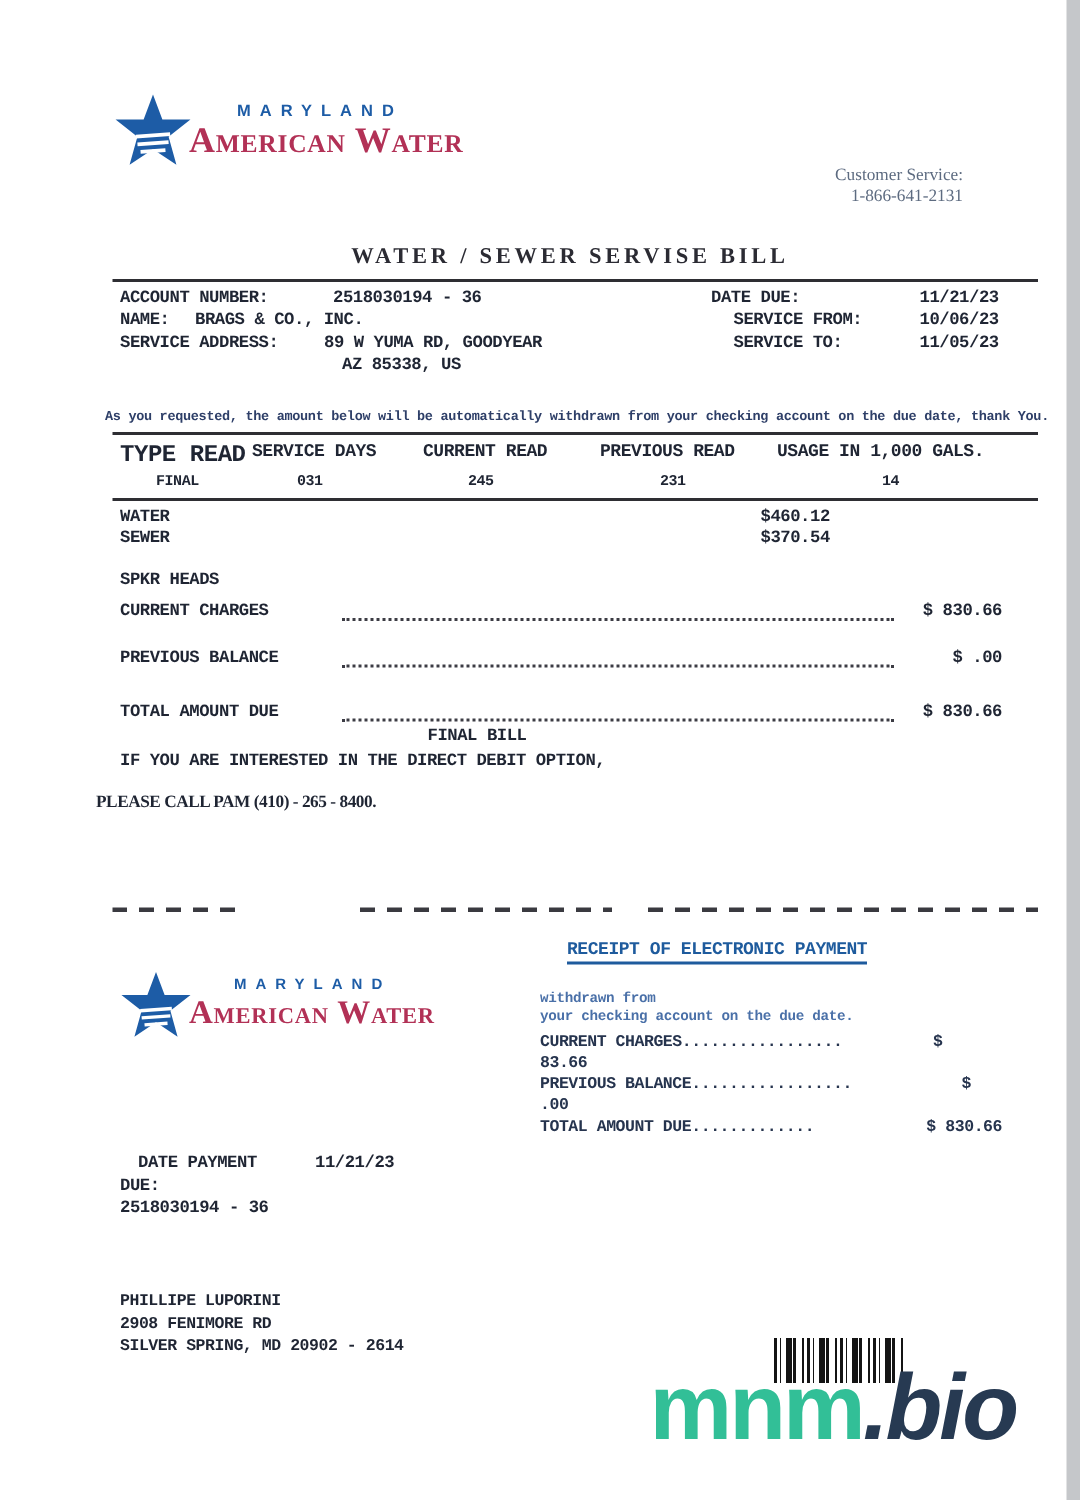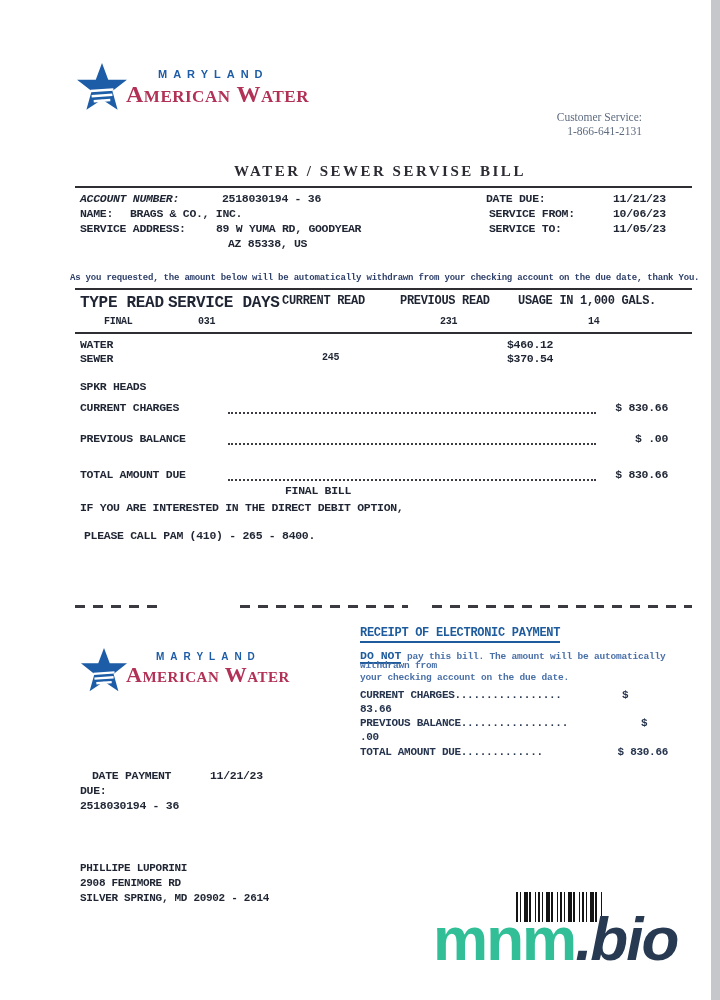--- a/index.html
+++ b/index.html
@@ -27,21 +27,21 @@
   .addr{font-family:"Liberation Serif","DejaVu Serif",serif;font-size:11.5px;color:#5d6b80;
      text-align:right;line-height:1.25;white-space:nowrap;}
 
   .bill-title{font-family:"Liberation Serif","DejaVu Serif",serif;font-weight:bold;
      font-size:15px;letter-spacing:2.5px;color:#2b2b33;white-space:nowrap;}
 
   .notice{font-size:9px;font-weight:bold;letter-spacing:-0.2px;color:#2e3f68;white-space:nowrap;}
 
   .rec-title{font-family:"Liberation Mono","DejaVu Sans Mono",monospace;font-weight:bold;
      font-size:12px;color:#1e5b9d;border-bottom:2px solid #1e5b9d;padding-bottom:1px;
-     letter-spacing:-0.3px;white-space:nowrap;}
+     letter-spacing:-0.3px;white-space:nowrap;margin-left:18px;}
   .rec-body{font-size:9.5px;font-weight:bold;letter-spacing:-0.2px;color:#4a70a8;white-space:nowrap;}
   .rec-amt{font-size:11px;font-weight:bold;letter-spacing:-0.3px;color:#26344e;white-space:nowrap;}
   .donot{font-size:11.5px;color:#1e5b9d;border-bottom:2px solid #1e5b9d;font-weight:bold;}
 
   .barcode{background:repeating-linear-gradient(90deg,
       #141414 0 2px,transparent 2px 4px,#141414 4px 5px,transparent 5px 8px,
       #141414 8px 12px,transparent 12px 13px,#141414 13px 15px,transparent 15px 19px,
       #141414 19px 20px,transparent 20px 22px);}
   .wm{font-family:"Liberation Sans","DejaVu Sans",sans-serif;font-weight:bold;
       font-size:62px;line-height:1;letter-spacing:-2px;white-space:nowrap;}
@@ -67,47 +67,47 @@
   </div>
 
   <div class="abs addr" style="right:78px;top:110px;">
     <div>Customer Service:</div>
     <div>1-866-641-2131</div>
   </div>
 
   <div class="abs bill-title center" style="left:70px;top:163px;width:620px;">WATER / SEWER SERVISE BILL</div>
   <div class="abs rule" style="left:75px;top:186px;width:617px;"></div>
 
-  <div class="abs tw" style="left:80px;top:192px;font-style:italic;">ACCOUNT NUMBER:</div>
+  <div class="abs tw" style="left:80px;top:192px;">ACCOUNT NUMBER:</div>
   <div class="abs tw" style="left:222px;top:192px;">2518030194  - 36</div>
   <div class="abs tw" style="left:80px;top:207px;">NAME:</div>
   <div class="abs tw" style="left:130px;top:207px;">BRAGS &amp; CO., INC.</div>
   <div class="abs tw" style="left:80px;top:222px;">SERVICE ADDRESS:</div>
   <div class="abs tw" style="left:216px;top:222px;">89 W YUMA RD, GOODYEAR</div>
   <div class="abs tw" style="left:228px;top:237px;">AZ 85338, US</div>
 
-  <div class="abs tw" style="left:486px;top:192px;">DATE DUE:</div>
+  <div class="abs tw" style="left:474px;top:192px;">DATE DUE:</div>
   <div class="abs tw" style="left:613px;top:192px;">11/21/23</div>
   <div class="abs tw" style="left:489px;top:207px;">SERVICE FROM:</div>
   <div class="abs tw" style="left:613px;top:207px;">10/06/23</div>
   <div class="abs tw" style="left:489px;top:222px;">SERVICE TO:</div>
   <div class="abs tw" style="left:613px;top:222px;">11/05/23</div>
 
   <div class="abs notice center" style="left:70px;top:273px;width:620px;">As you requested, the amount below will be automatically withdrawn from your checking account on the due date, thank You.</div>
 
   <div class="abs rule" style="left:75px;top:288px;width:617px;"></div>
   <div class="abs tw" style="left:80px;top:294px;font-size:16px;">TYPE READ</div>
-  <div class="abs tw" style="left:168px;top:294px;font-size:16px;">SERVICE DAYS</div>
+  <div class="abs tw" style="left:168px;top:294px;font-size:12px;">SERVICE DAYS</div>
   <div class="abs tw" style="left:282px;top:294px;font-size:12px;">CURRENT READ</div>
   <div class="abs tw" style="left:400px;top:294px;font-size:12px;">PREVIOUS READ</div>
   <div class="abs tw" style="left:518px;top:294px;font-size:12px;">USAGE IN 1,000 GALS.</div>
 
   <div class="abs tw tw-sm" style="left:104px;top:316px;">FINAL</div>
   <div class="abs tw tw-sm" style="left:198px;top:316px;">031</div>
-  <div class="abs tw tw-sm" style="left:322px;top:316px;margin-top:36px;">245</div>
+  <div class="abs tw tw-sm" style="left:312px;top:316px;">245</div>
   <div class="abs tw tw-sm" style="left:440px;top:316px;">231</div>
   <div class="abs tw tw-sm" style="left:588px;top:316px;">14</div>
   <div class="abs rule" style="left:75px;top:332px;width:617px;"></div>
 
   <div class="abs tw" style="left:80px;top:338px;">WATER</div>
   <div class="abs tw" style="left:507px;top:338px;">$460.12</div>
   <div class="abs tw" style="left:80px;top:352px;">SEWER</div>
   <div class="abs tw" style="left:507px;top:352px;">$370.54</div>
 
   <div class="abs tw" style="left:80px;top:380px;">SPKR HEADS</div>
@@ -120,21 +120,21 @@
   <div class="abs dots" style="left:228px;top:443px;width:368px;"></div>
   <div class="abs tw right" style="left:548px;top:432px;width:120px;">$ .00</div>
 
   <div class="abs tw" style="left:80px;top:468px;">TOTAL AMOUNT DUE</div>
   <div class="abs dots" style="left:228px;top:479px;width:368px;"></div>
   <div class="abs tw right" style="left:548px;top:468px;width:120px;">$ 830.66</div>
 
   <div class="abs tw center" style="left:258px;top:484px;width:120px;">FINAL BILL</div>
 
   <div class="abs tw" style="left:80px;top:501px;">IF YOU ARE INTERESTED IN THE DIRECT DEBIT OPTION,</div>
-  <div class="abs tw" style="left:84px;top:529px;">PLEASE CALL PAM (410) - 265 - 8400.</div>
+  <div class="abs tw" style="left:64px;top:529px;font-family:Liberation Serif, serif;">PLEASE CALL PAM (410) - 265 - 8400.</div>
 
   <div class="abs dash" style="left:75px;top:605px;width:88px;"></div>
   <div class="abs dash" style="left:240px;top:605px;width:168px;"></div>
   <div class="abs dash" style="left:432px;top:605px;width:260px;"></div>
 
   <div class="abs" style="left:80px;top:645px;width:250px;height:58px;">
     <svg class="abs logo-star" style="left:0;top:2px;width:48px;height:48px;" viewBox="0 0 50 50">
       <polygon points="25,1 31,17 49,17 35,28 40,46 25,36 10,46 15,28 1,17 19,17" fill="#1d5ca6"></polygon>
       <rect x="14" y="26" width="22" height="2.4" fill="#ffffff" transform="rotate(-4 25 27)"></rect>
       <rect x="15" y="31" width="20" height="2.4" fill="#ffffff" transform="rotate(-4 25 32)"></rect>
@@ -148,23 +148,20 @@
   <div class="abs tw" style="left:92px;top:769px;">DATE PAYMENT</div>
   <div class="abs tw" style="left:210px;top:769px;">11/21/23</div>
   <div class="abs tw" style="left:80px;top:784px;">DUE:</div>
   <div class="abs tw" style="left:80px;top:799px;">2518030194  - 36</div>
 
   <div class="abs tw" style="left:80px;top:862px;font-size:11px;">PHILLIPE LUPORINI</div>
   <div class="abs tw" style="left:80px;top:877px;font-size:11px;">2908 FENIMORE RD</div>
   <div class="abs tw" style="left:80px;top:892px;font-size:11px;">SILVER SPRING, MD 20902  - 2614</div>
 
   <div class="abs rec-title" style="left:360px;top:626px;">RECEIPT OF ELECTRONIC PAYMENT</div>
-  <div class="abs" style="left:360px;top:646px;">
-    <span class="donot">DO NOT</span><span class="rec-body"> pay this bill. The amount will be automatically</span>
-  </div>
   <div class="abs rec-body" style="left:360px;top:660px;">withdrawn from</div>
   <div class="abs rec-body" style="left:360px;top:672px;">your checking account on the due date.</div>
 
   <div class="abs rec-amt" style="left:360px;top:689px;">CURRENT CHARGES.................</div>
   <div class="abs rec-amt" style="left:622px;top:689px;">$</div>
   <div class="abs rec-amt" style="left:360px;top:703px;">83.66</div>
 
   <div class="abs rec-amt" style="left:360px;top:717px;">PREVIOUS BALANCE.................</div>
   <div class="abs rec-amt" style="left:641px;top:717px;">$</div>
   <div class="abs rec-amt" style="left:360px;top:731px;">.00</div>

